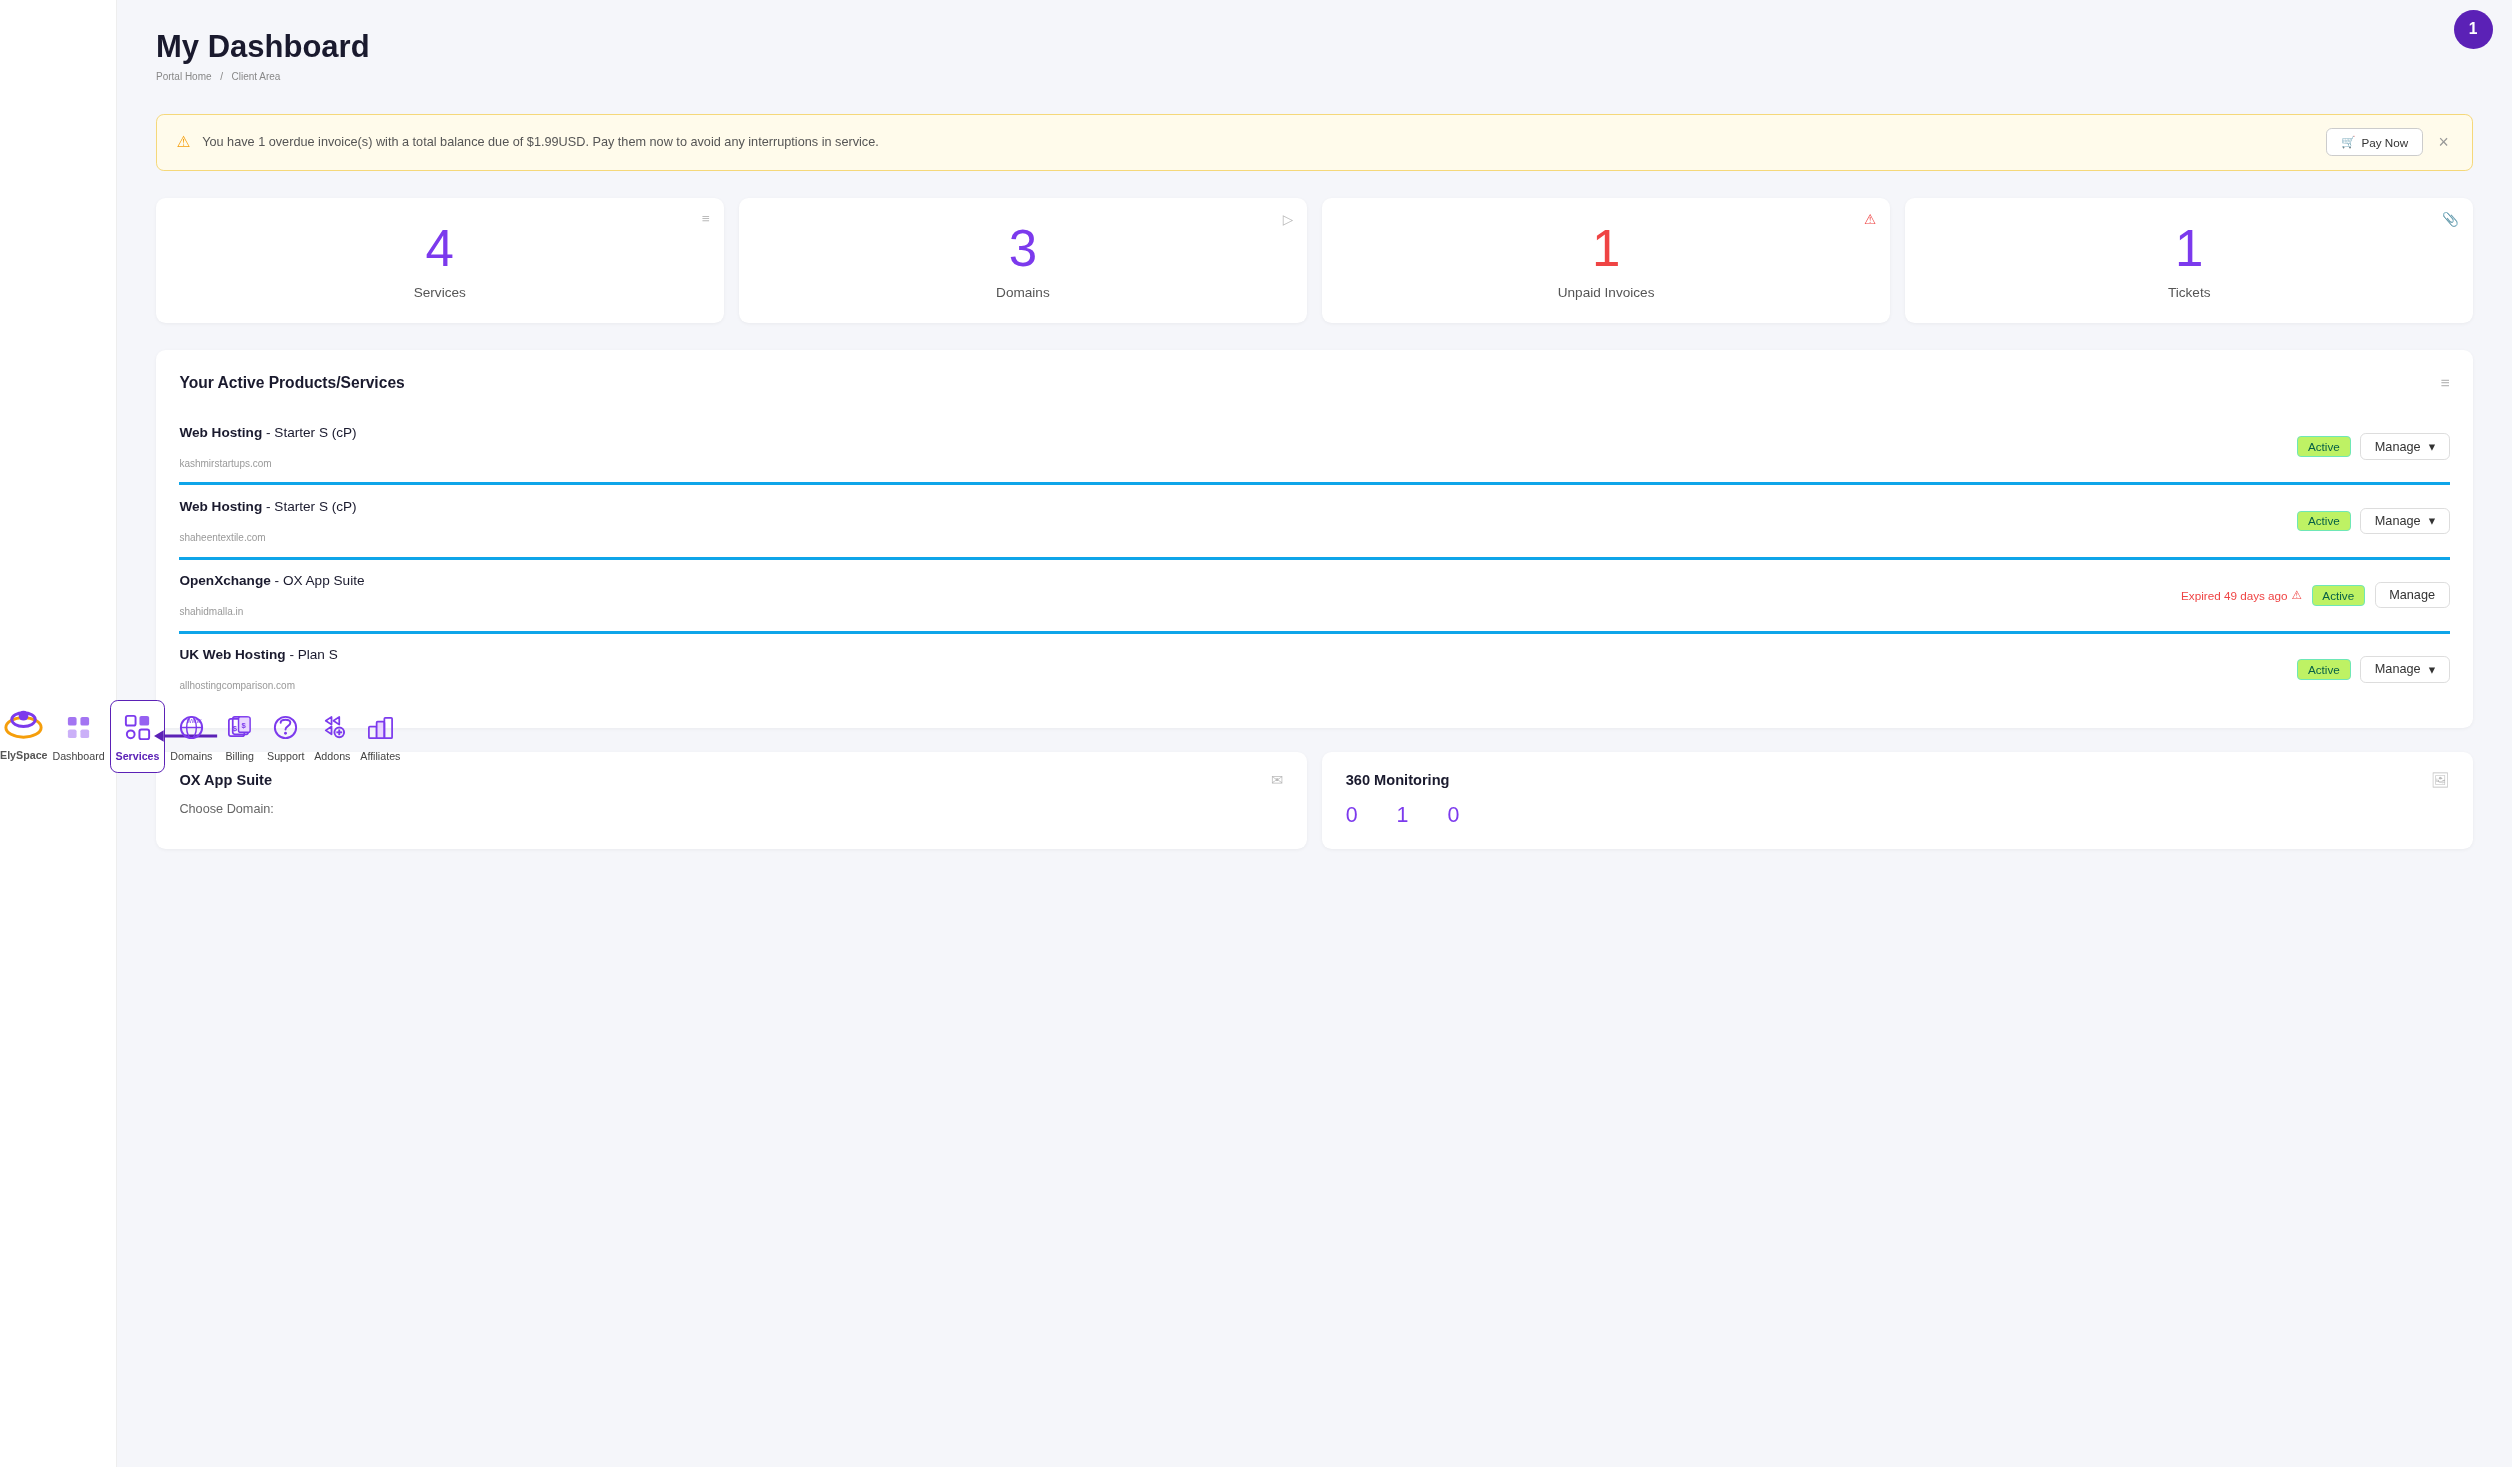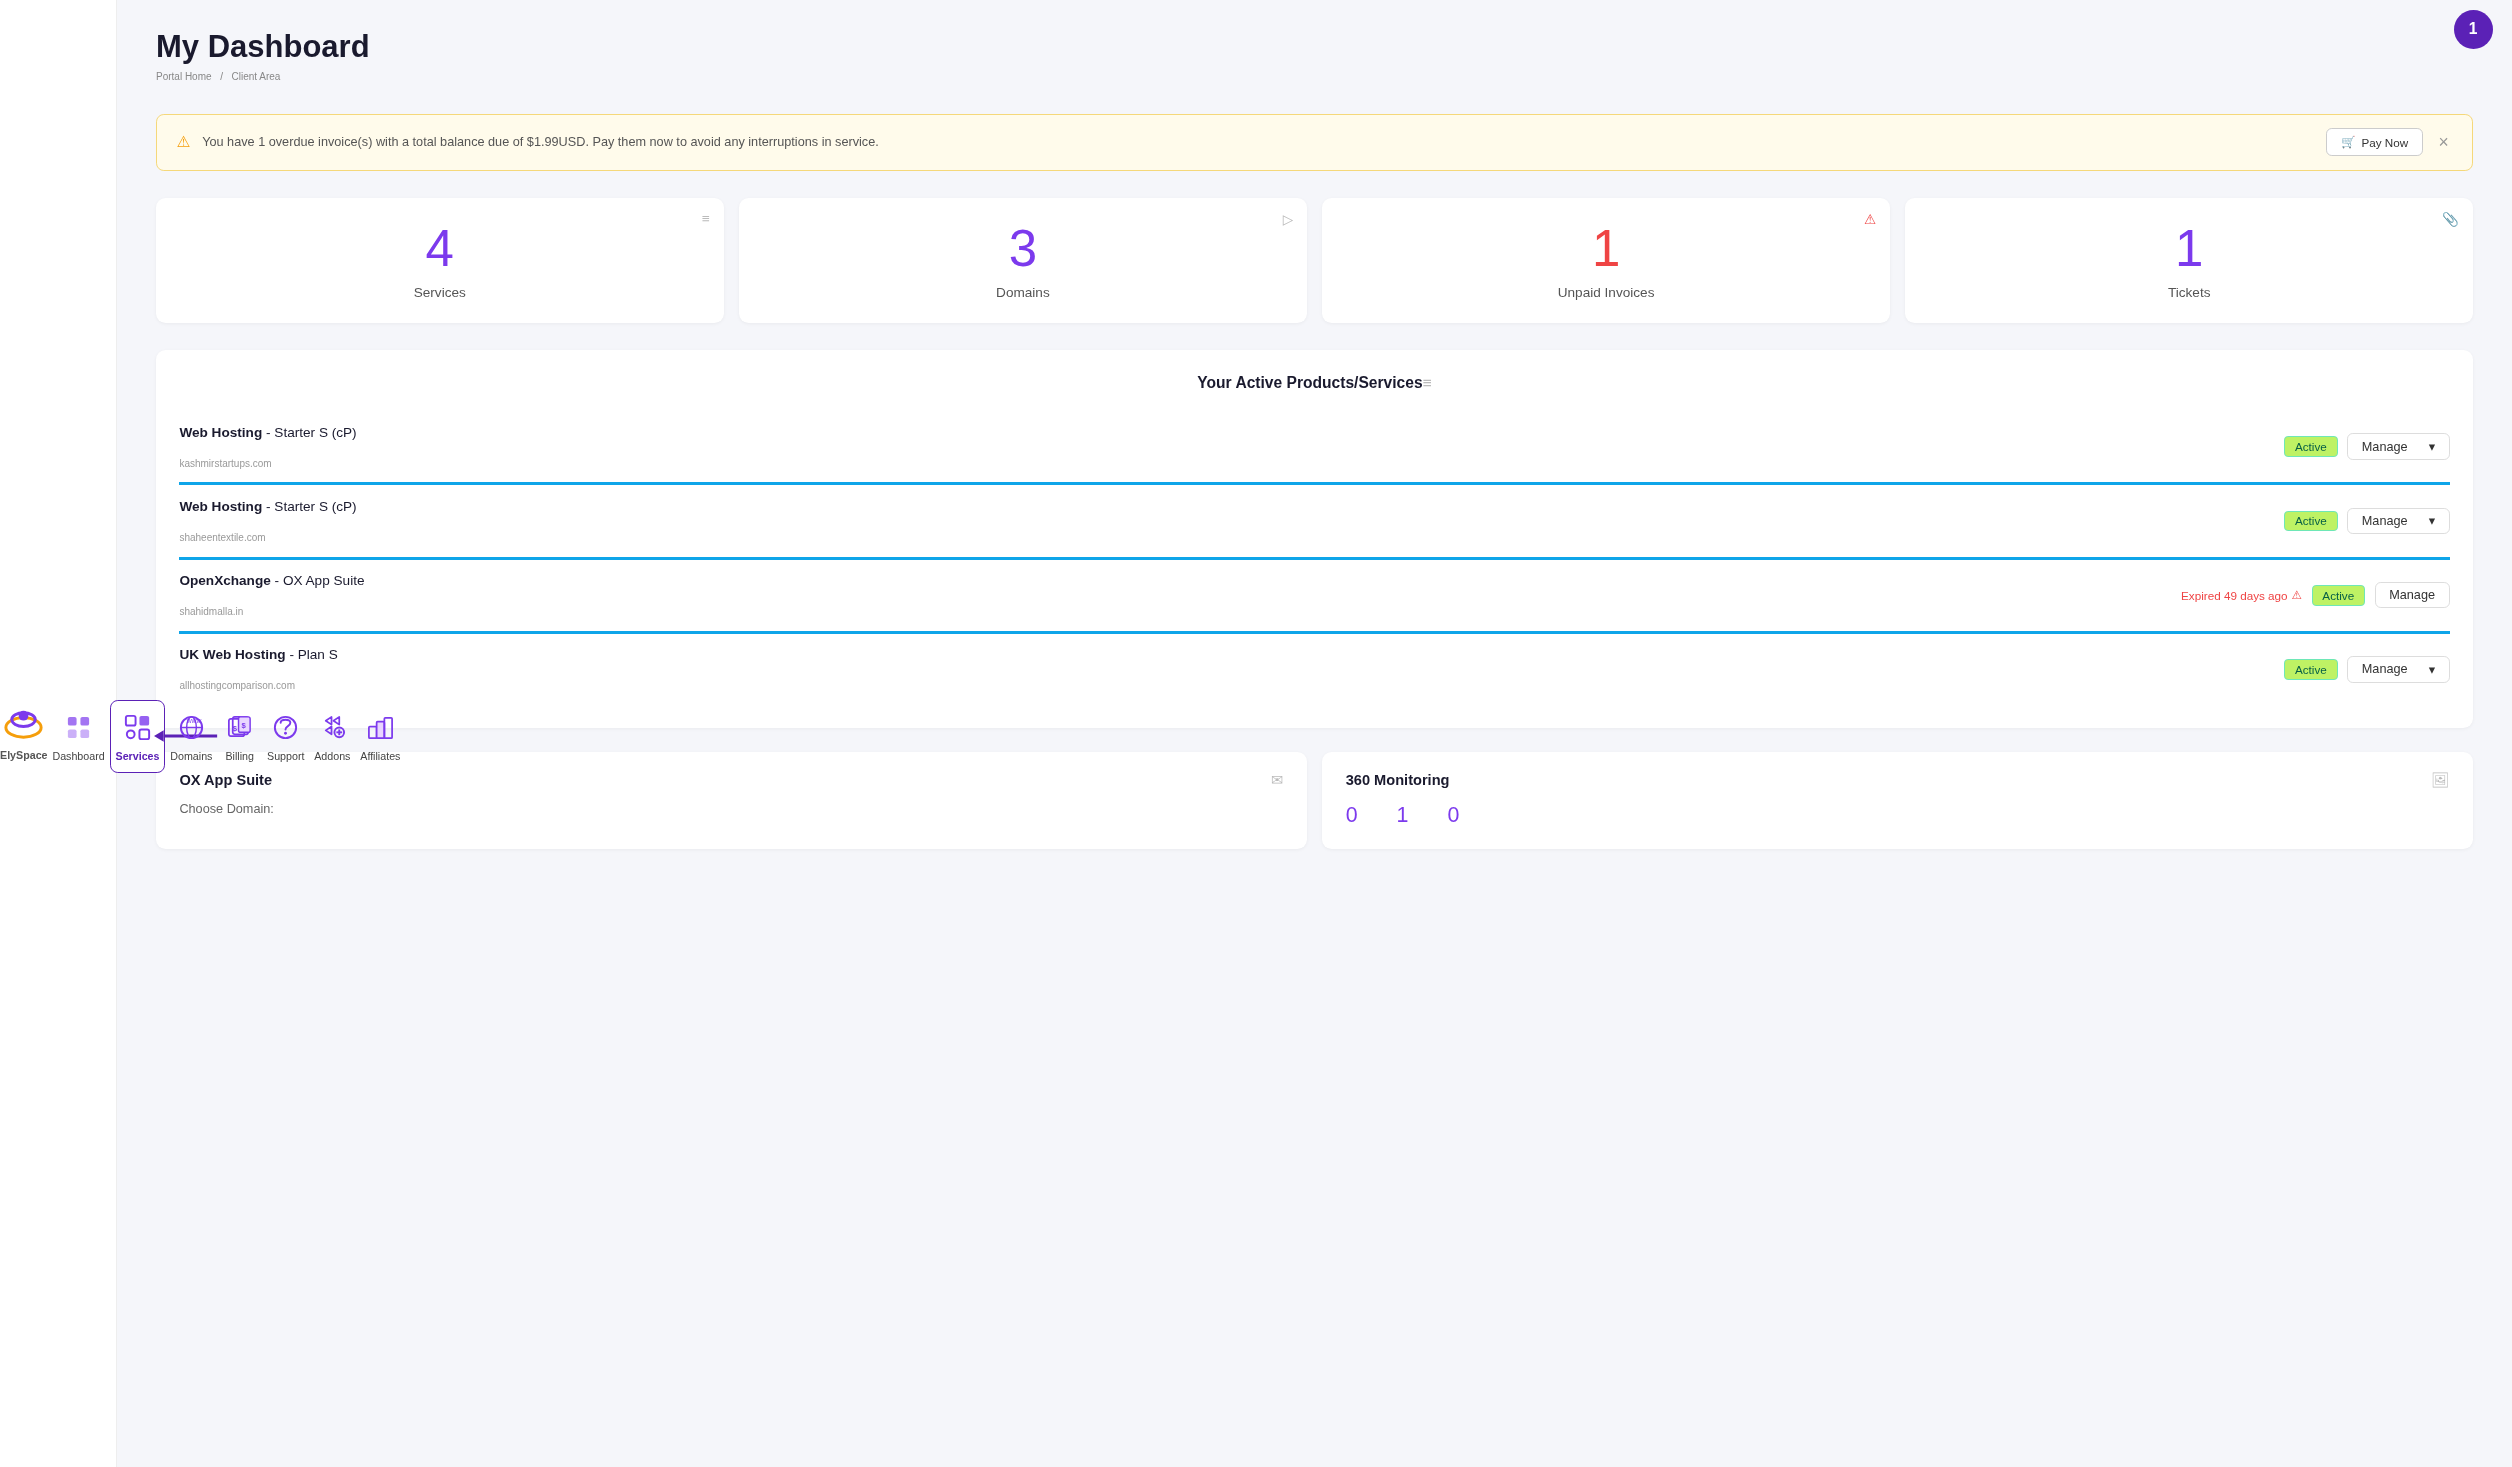--- a/index.html
+++ b/index.html
@@ -199,21 +199,21 @@
     .section-card {
       background: #fff;
       border-radius: 9.7px;
       padding: 23.4px;
       margin-bottom: 23.4px;
       box-shadow: 0 1px 3.9px rgba(0,0,0,0.05);
     }
     .section-header {
       display: flex;
       align-items: center;
-      justify-content: center;
+      justify-content: space-between;
       margin-bottom: 19.5px;
     }
     .section-title {
       font-size: 15.6px;
       font-weight: 600;
       color: #1a1a2e;
     }
     .section-menu-icon { color: #bbb; font-size: 15.6px; cursor: pointer; }
 
     
@@ -242,21 +242,21 @@
     .manage-btn {
       background: #fff;
       border: 1px solid #ddd;
       border-radius: 5.8px;
       padding: 4.9px 13.6px;
       font-size: 12.7px;
       cursor: pointer;
       color: #333;
       display: flex;
       align-items: center;
-      gap: 21px;
+      gap: 8px;
     }
 
     
     .bottom-grid {
       display: grid;
       grid-template-columns: 1fr 1fr;
       gap: 15.6px;
     }
     .mini-section {
       background: #fff;

